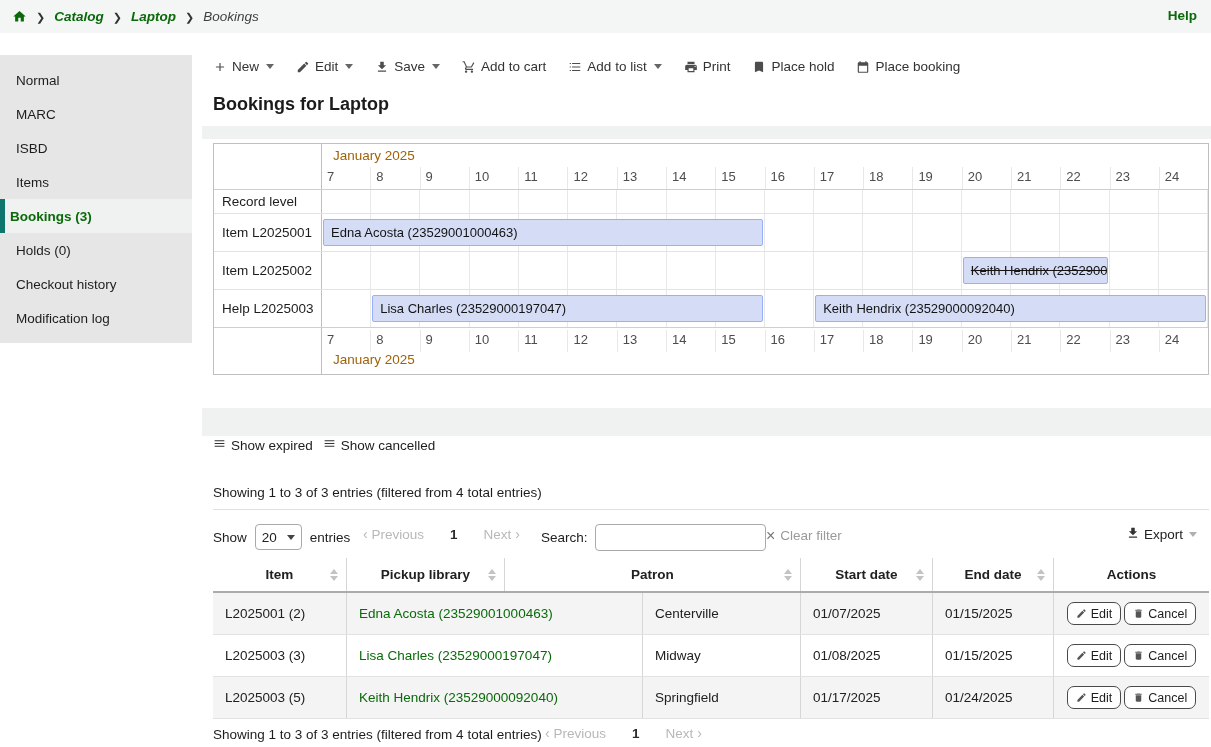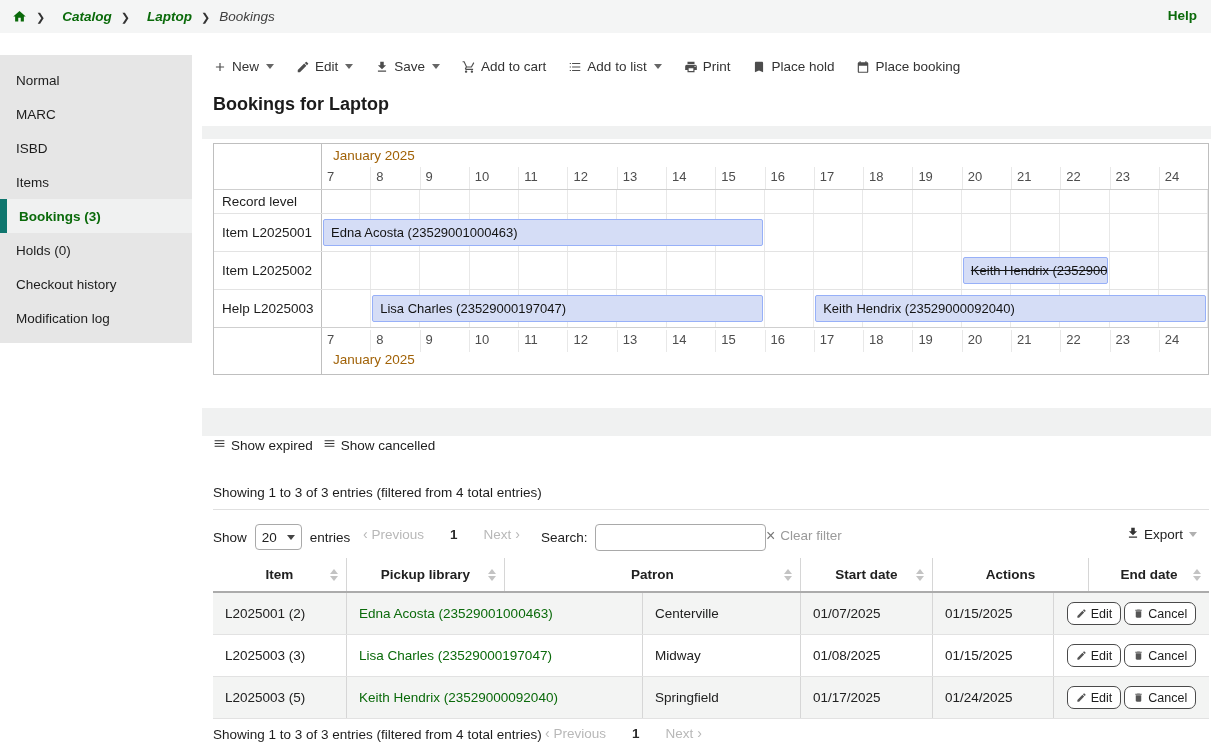--- a/index.html
+++ b/index.html
@@ -3,29 +3,29 @@
 <meta charset="utf-8">
 <style>
   * { margin:0; padding:0; box-sizing:border-box; }
   html,body { background:#fff; }
   body { font-family:"Liberation Sans","DejaVu Sans",sans-serif; font-size:13.5px; color:#212121; }
   .screen { position:relative; width:1211px; height:747px; background:#fff; overflow:hidden; }
 
   
   .crumbbar { position:absolute; left:0; top:0; width:1211px; height:33px; background:#f4f5f5; display:flex; align-items:center; padding-left:12px; }
   .crumbbar .sep { color:#333; font-weight:700; font-size:11px; margin:0 9px; }
-  .crumb-link { color:#0a6a0a; font-style:italic; font-weight:700; text-decoration:none; cursor:pointer;margin-left:8px; }
+  .crumb-link { color:#0a6a0a; font-style:italic; font-weight:700; text-decoration:none; cursor:pointer; }
   .crumb-current { color:#3f3f3f; font-style:italic; }
   .home-ic { color:#0a6a0a; display:inline-flex; cursor:pointer; }
   .help-link { position:absolute; right:14px; top:8px; color:#0a6a0a; font-weight:700; cursor:pointer; }
 
   
   .sidebar { position:absolute; left:0; top:55px; width:192px; padding:8px 0; background:#e6e6e6; }
   .side-item { height:34px; display:flex; align-items:center; padding-left:16px; color:#1d1d1d; cursor:pointer; background:#e6e6e6; }
-  .side-item.active { background:#f0f1f1; border-left:7px solid #0f766e; padding-left:12px; color:#0a6a0a; font-weight:700; }
+  .side-item.active { background:#f0f1f1; border-left:5px solid #0f766e; padding-left:5px; color:#0a6a0a; font-weight:700; }
 
   
   .toolbar { position:absolute; left:213px; top:59px; display:flex; align-items:center; gap:22px; color:#333; }
   .tb-btn { display:inline-flex; align-items:center; gap:5px; cursor:pointer; white-space:nowrap; }
   .tb-btn svg { color:#4d4d4d; }
   .caret { width:0; height:0; border-left:4px solid transparent; border-right:4px solid transparent; border-top:5px solid #666; margin-left:2px; display:inline-block; }
   .page-title { position:absolute; left:213px; top:94px; font-size:18px; font-weight:700; color:#1b1b1b; }
   .strip { position:absolute; left:202px; width:1009px; background:#f0f1f1; }
   .strip1 { top:126px; height:13px; }
   .strip2 { top:408px; height:28px; }
@@ -341,30 +341,30 @@
             <i class="dn"></i>
           </span>
         </div>
         <div class="hcell c3">
           <span>Start date</span>
           <span class="sort-ic">
             <i class="up"></i>
             <i class="dn"></i>
           </span>
         </div>
-        <div class="hcell c5">
-          <span>Actions</span>
-        </div>
         <div class="hcell c4">
           <span>End date</span>
           <span class="sort-ic">
             <i class="up"></i>
             <i class="dn"></i>
           </span>
         </div>
+        <div class="hcell c5">
+          <span>Actions</span>
+        </div>
       </div>
     <div id="tbody">
         <div class="trow drow odd">
           <div class="tcell c0">L2025001 (2)</div>
           <div class="tcell c1">
             <span class="patron-link">Edna Acosta (23529001000463)</span>
           </div>
           <div class="tcell c2">Centerville</div>
           <div class="tcell c3">01/07/2025</div>
           <div class="tcell c4">01/15/2025</div>

